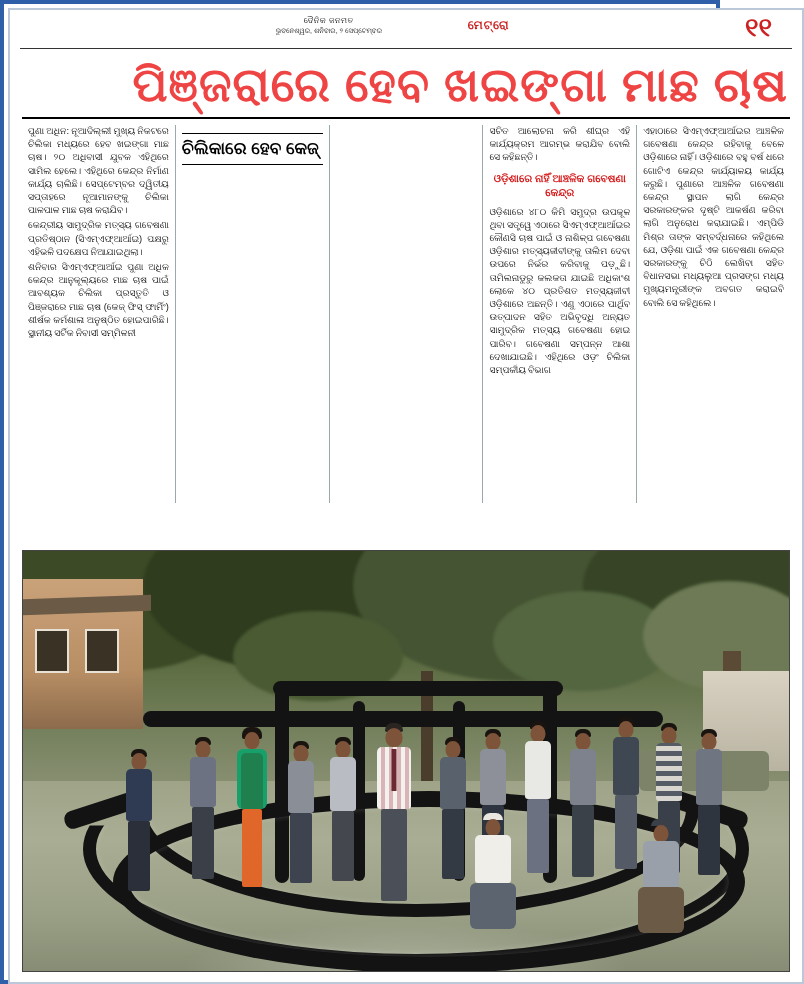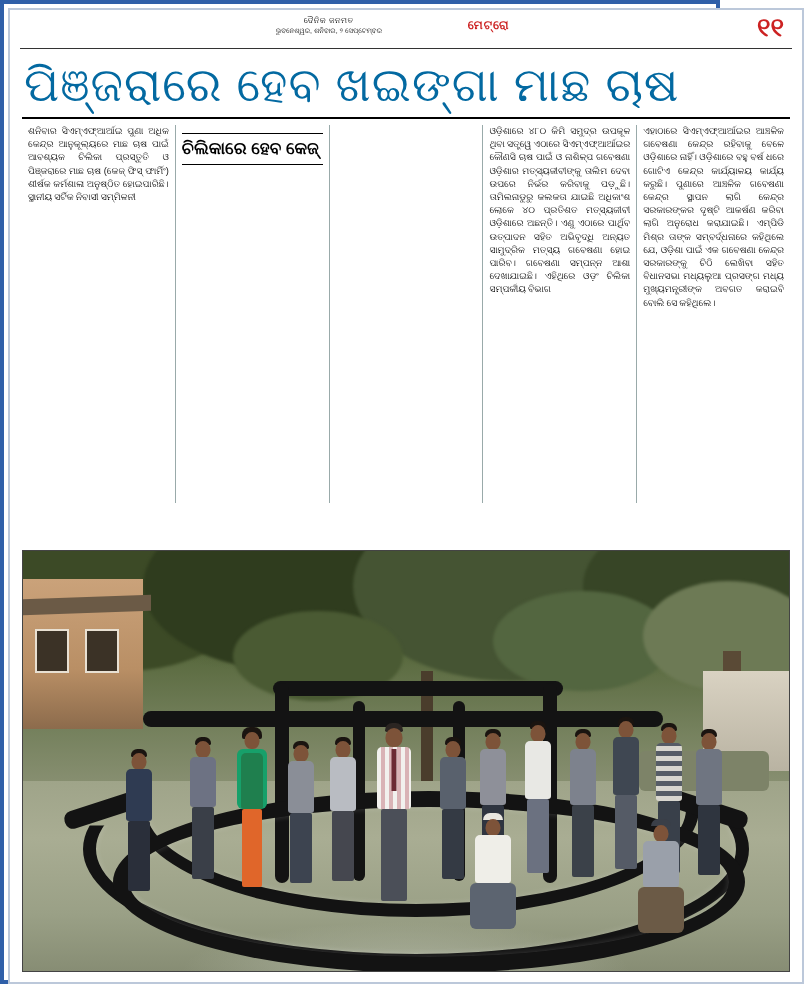--- a/index.html
+++ b/index.html
@@ -58,36 +58,36 @@
     position: absolute;
     left: 58%;
     top: 4px;
     font-size: 12px;
     font-weight: bold;
     color: #cc2222;
     letter-spacing: 1px;
   }
   .mast-page {
     position: absolute;
-    right: 8px;
+    right: 20px;
     top: -2px;
     font-size: 26px;
     font-weight: bold;
     color: #cc2222;
     line-height: 30px;
   }
   
   .headline {
     margin: 6px 14px 2px 14px;
     font-size: 47px;
-    font-weight: normal;
+    font-weight: bold;
     letter-spacing: 1px;
-    color: #0369a1;
+    color: #ef4444;
     line-height: 60px;
-    text-align: left;
+    text-align: right;
     white-space: nowrap;
   }
   .headline-rule {
     margin: 2px 12px 0 12px;
     border-bottom: 2px solid #000;
   }
   
   .article {
     margin: 6px 12px 0 12px;
     display: flex;
@@ -255,31 +255,35 @@
       <div class="mast-section">ମେଟ୍ରୋ</div>
       <div class="mast-page">୧୧</div>
     </div>
 
     <div class="headline">ପିଞ୍ଜରାରେ ହେବ ଖଇଙ୍ଗା ମାଛ ଚାଷ</div>
     <div class="headline-rule"></div>
 
     <div class="article">
 
       <div class="col">
+        <p>ପୁଣା ଅଧିନ: ନୂଆଦିଲ୍ଲୀ ମୁଖ୍ୟ ନିକଟରେ ଚିଲିକା ମଧ୍ୟରେ ହେବ ଖଇଙ୍ଗା ମାଛ ଚାଷ। ୨୦ ଅଧିବାସୀ ଯୁବକ ଏହିଥିରେ ସାମିଲ ହେଲେ। ଏହିଥିରେ କେନ୍ଦ୍ର ନିର୍ମାଣ କାର୍ଯ୍ୟ ଚାଲିଛି। ସେପ୍ଟେମ୍ବର ଦ୍ୱିତୀୟ ସପ୍ତାହରେ ନୂଆମାନଙ୍କୁ ଚିଲିକା ପାଳପାଳ ମାଛ ଚାଷ କରାଯିବ।</p>
+        <p>କେନ୍ଦ୍ରୀୟ ସାମୁଦ୍ରିକ ମତ୍ସ୍ୟ ଗବେଷଣା ପ୍ରତିଷ୍ଠାନ (ସିଏମ୍ଏଫ୍ଆର୍ଆଇ) ପକ୍ଷରୁ ଏହିଭଳି ପଦକ୍ଷେପ ନିଆଯାଇଥିଲା।</p>
         <p>ଶନିବାର ସିଏମ୍ଏଫ୍ଆର୍ଆଇ ପୁଣା ଅଧିକ କେନ୍ଦ୍ର ଆନୁକୂଲ୍ୟରେ ମାଛ ଚାଷ ପାଇଁ ଆବଶ୍ୟକ ଚିଲିକା ପ୍ରସ୍ତୁତି ଓ ପିଞ୍ଜରାରେ ମାଛ ଚାଷ (କେଜ୍ ଫିସ୍ ଫାର୍ମିଂ) ଶୀର୍ଷକ କର୍ମଶାଳା ଅନୁଷ୍ଠିତ ହୋଇପାରିଛି। ସ୍ଥାନୀୟ ସର୍ଟିକ ନିବାସୀ ସମ୍ମିଳନୀ</p>
       </div>
 
       <div class="col">
         <div class="subhead">ଚିଲିକାରେ ହେବ କେଜ୍ ଫିସ ଫାର୍ମିଂ</div>
       </div>
 
       <div class="col">
       </div>
 
       <div class="col">
+        <p>ସଚିତ ଆଲୋଚନା କରି ଶୀଘ୍ର ଏହି କାର୍ଯ୍ୟକ୍ରମ ଆରମ୍ଭ କରାଯିବ ବୋଲି ସେ କହିଛନ୍ତି।</p>
+        <div class="redbox">ଓଡ଼ିଶାରେ ନାହିଁ ଆଞ୍ଚଳିକ ଗବେଷଣା କେନ୍ଦ୍ର</div>
         <p>ଓଡ଼ିଶାରେ ୪୮୦ କିମି ସମୁଦ୍ର ଉପକୂଳ ଥିବା ସତ୍ତ୍ୱେ ଏଠାରେ ସିଏମ୍ଏଫ୍ଆର୍ଆଇର କୌଣସି ଚାଷ ପାଇଁ ଓ ନାଶିଳ୍ପ ଗବେଷଣା ଓଡ଼ିଶାର ମତ୍ସ୍ୟଜୀବୀଙ୍କୁ ତାଲିମ ଦେବା ଉପରେ ନିର୍ଭର କରିବାକୁ ପଡ଼ୁଛି। ତାମିଲନାଡୁରୁ କଲକତା ଯାଇଛି ଅଧିକାଂଶ ଲୋକେ ୪୦ ପ୍ରତିଶତ ମତ୍ସ୍ୟଜୀବୀ ଓଡ଼ିଶାରେ ଅଛନ୍ତି। ଏଣୁ ଏଠାରେ ପାର୍ଥିବ ଉତ୍ପାଦନ ସହିତ ଅଭିବୃଦ୍ଧି ଅନ୍ୟତ ସାମୁଦ୍ରିକ ମତ୍ସ୍ୟ ଗବେଷଣା ହୋଇ ପାରିବ। ଗବେଷଣା ସମ୍ପନ୍ନ ଆଶା ଦେଖାଯାଇଛି। ଏହିଥିରେ ଓଡ଼ଂ ଚିଲିକା ସମ୍ପର୍କୀୟ ବିଭାଗ</p>
       </div>
 
       <div class="col">
         <p>ଏହାଠାରେ ସିଏମ୍ଏଫ୍ଆର୍ଆଇର ଆଞ୍ଚଳିକ ଗବେଷଣା କେନ୍ଦ୍ର ରହିବାକୁ ବେଳେ ଓଡ଼ିଶାରେ ନାହିଁ। ଓଡ଼ିଶାରେ ବହୁ ବର୍ଷ ଧରେ ଗୋଟିଏ କେନ୍ଦ୍ର କାର୍ଯ୍ୟାଳୟ କାର୍ଯ୍ୟ କରୁଛି। ପୁଣାରେ ଆଞ୍ଚଳିକ ଗବେଷଣା କେନ୍ଦ୍ର ସ୍ଥାପନ ଲାଗି କେନ୍ଦ୍ର ସରକାରଙ୍କର ଦୃଷ୍ଟି ଆକର୍ଷଣ କରିବା ଲାଗି ଅନୁରୋଧ କରାଯାଇଛି। ଏମ୍ପିଡି ମିଶ୍ର ତାଙ୍କ ସମ୍ବର୍ଦ୍ଧନାରେ କହିଥିଲେ ଯେ, ଓଡ଼ିଶା ପାଇଁ ଏକ ଗବେଷଣା କେନ୍ଦ୍ର ସରକାରଙ୍କୁ ଚିଠି ଲେଖିବା ସହିତ ବିଧାନସଭା ମଧ୍ୟଲୁଆ ପ୍ରସଙ୍ଗ ମଧ୍ୟ ମୁଖ୍ୟମନ୍ତ୍ରୀଙ୍କ ଅବଗତ କରାଇବି ବୋଲି ସେ କହିଥିଲେ।</p>
       </div>
 
     </div>
 
     <div class="photo-wrap">

